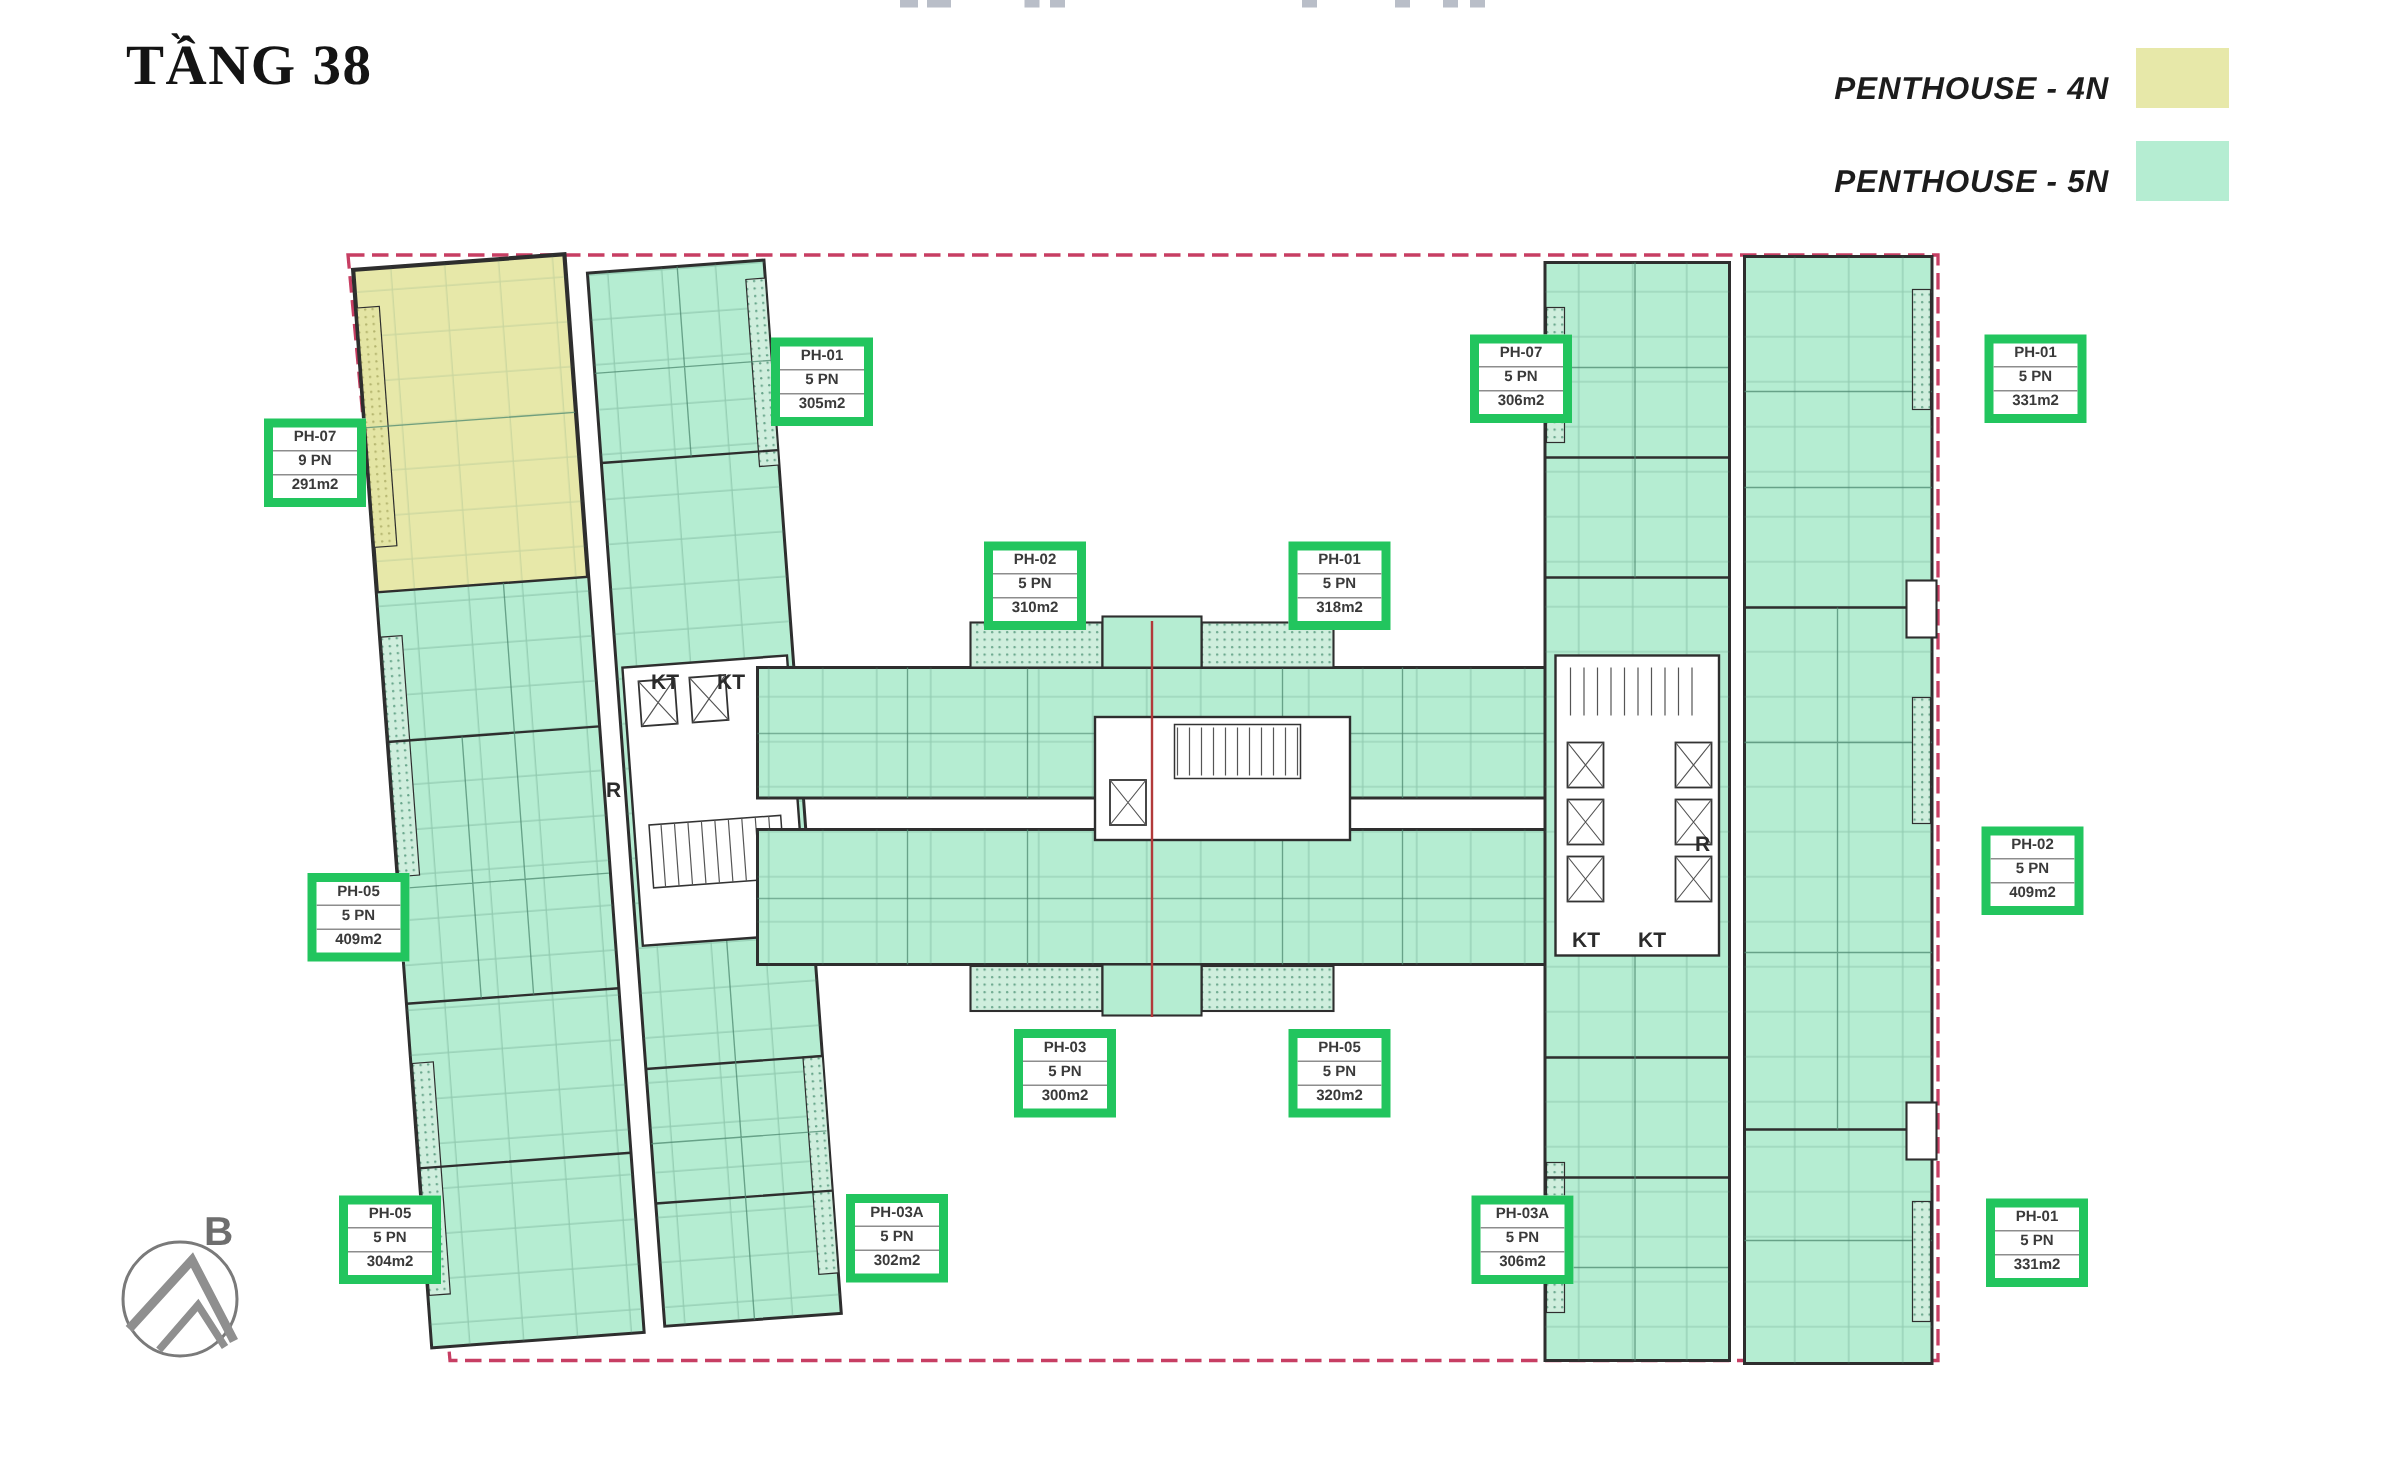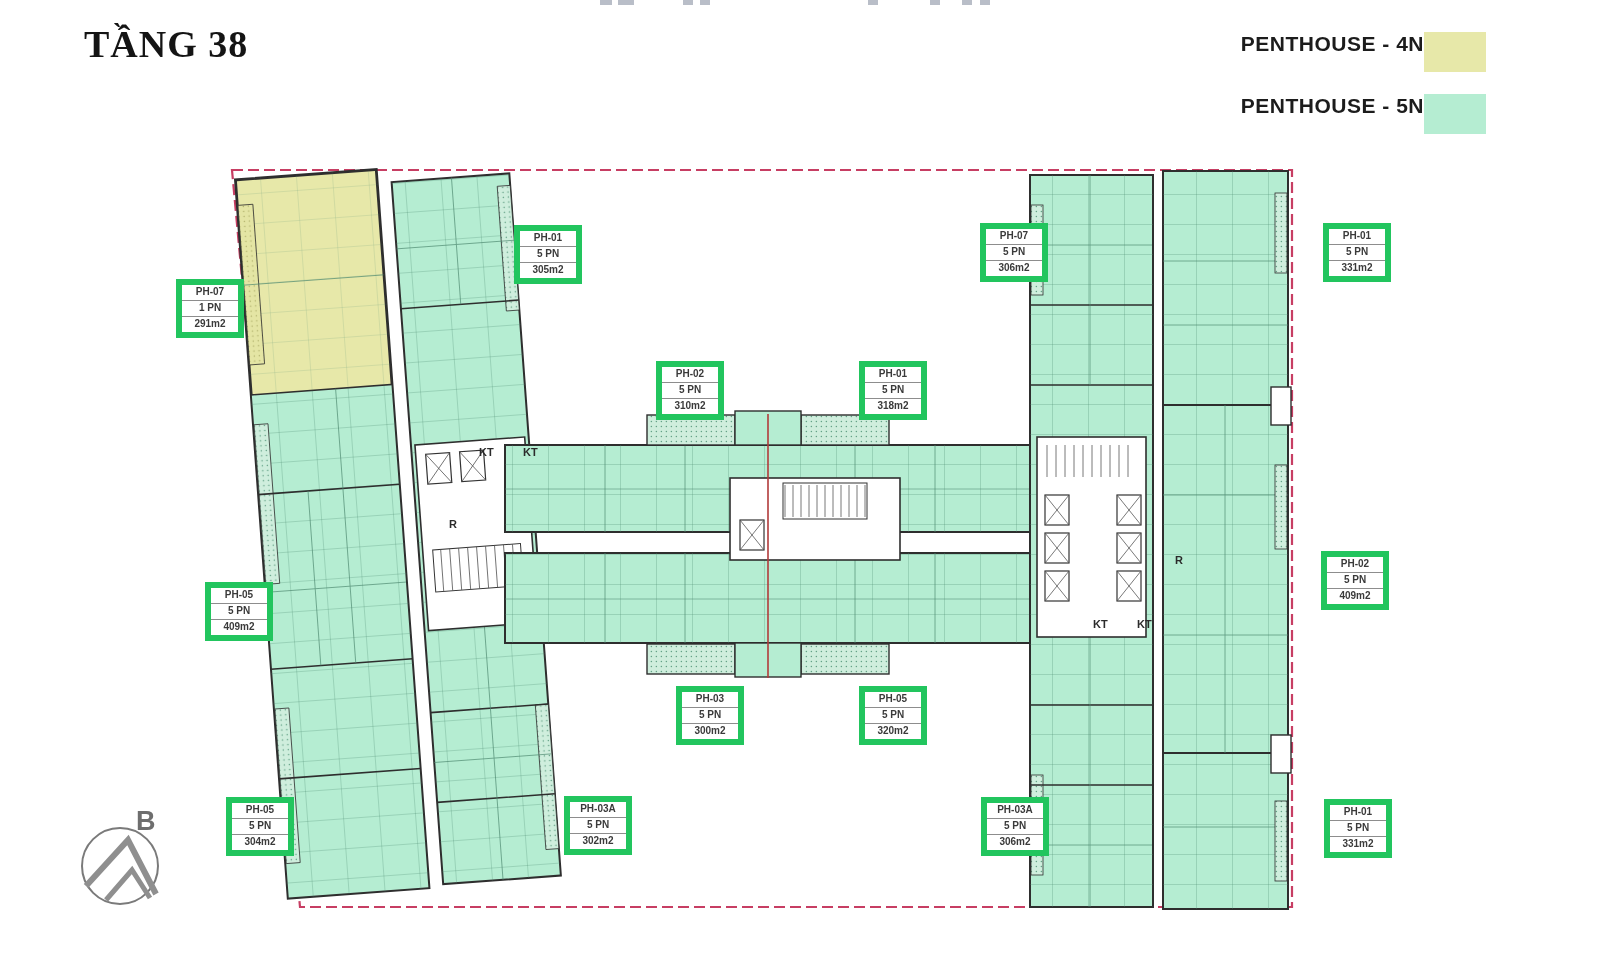--- a/index.html
+++ b/index.html
@@ -2,36 +2,36 @@
 <html><head>
 <meta charset="utf-8">
 <style>
   html,body{margin:0;padding:0;background:#ffffff;}
   body{width:1600px;height:975px;position:relative;overflow:hidden;
        font-family:"Liberation Sans", sans-serif;}
   .page-title{position:absolute;left:84px;top:22px;
        font-family:"Liberation Serif", serif;font-weight:700;
        font-size:38px;letter-spacing:1px;color:#141414;text-align:center;}
   
-  .legend-item{position:absolute;display:flex;align-items:flex-start;}
+  .legend-item{position:absolute;display:flex;align-items:flex-end;gap:18px;font-style:italic;}
   .legend-item .lg-label{font-weight:700;font-size:21px;letter-spacing:.5px;color:#1c1c1c;}
   .legend-item .lg-swatch{width:62px;height:40px;display:inline-block;}
   #lg-0{top:32px;right:114px;}
   #lg-1{top:94px;right:114px;margin-left:30px;}
   #lg-0 .lg-swatch{background:#e7e8a9;}
   #lg-1 .lg-swatch{background:#b5edd2;}
   
   .plan-svg{position:absolute;left:225px;top:165px;width:1110px;height:745px;}
   
   .unit-label{position:absolute;width:56px;background:#fff;border:6px solid #22c55e;
       text-align:center;color:#3a3a3a;font-size:10px;font-weight:700;line-height:12px;z-index:6;}
   .unit-label .ul-row{padding:1px 2px 2px;border-top:1px solid #8d8d8d;}
   .unit-label .ul-row:first-child{border-top:none;}
   
-  .core-label{position:absolute;font-size:11px;font-weight:700;color:#2b2b2b;z-index:6;margin-left:45px;}
+  .core-label{position:absolute;font-size:14px;font-weight:700;color:#2b2b2b;z-index:6;}
   
   .compass-svg{position:absolute;left:72px;top:790px;width:105px;height:120px;}
   
   .top-frag{position:absolute;top:0;height:5px;background:#b9bec8;}
 </style>
 </head>
 <body>
 
 <span class="top-frag" style="left:600px;width:12px"></span>
 <span class="top-frag" style="left:618px;width:16px"></span>
@@ -155,21 +155,21 @@
     <rect x="1050" y="28" width="12" height="80" fill="url(#hatchG)" stroke="#2e2e2e" stroke-width="0.8"></rect>
     <rect x="1050" y="300" width="12" height="84" fill="url(#hatchG)" stroke="#2e2e2e" stroke-width="0.8"></rect>
     <rect x="1050" y="636" width="12" height="80" fill="url(#hatchG)" stroke="#2e2e2e" stroke-width="0.8"></rect>
     <rect x="1046" y="222" width="20" height="38" fill="#ffffff" stroke="#2e2e2e" stroke-width="1.4"></rect>
     <rect x="1046" y="570" width="20" height="38" fill="#ffffff" stroke="#2e2e2e" stroke-width="1.4"></rect>
   </g>
 </svg>
 
 <div class="unit-label" style="left:176px;top:279px">
   <div class="ul-row">PH-07</div>
-  <div class="ul-row">1 PN</div>
+  <div class="ul-row">9 PN</div>
   <div class="ul-row">291m2</div>
 </div>
 <div class="unit-label" style="left:514px;top:225px">
   <div class="ul-row">PH-01</div>
   <div class="ul-row">5 PN</div>
   <div class="ul-row">305m2</div>
 </div>
 <div class="unit-label" style="left:656px;top:361px">
   <div class="ul-row">PH-02</div>
   <div class="ul-row">5 PN</div>

